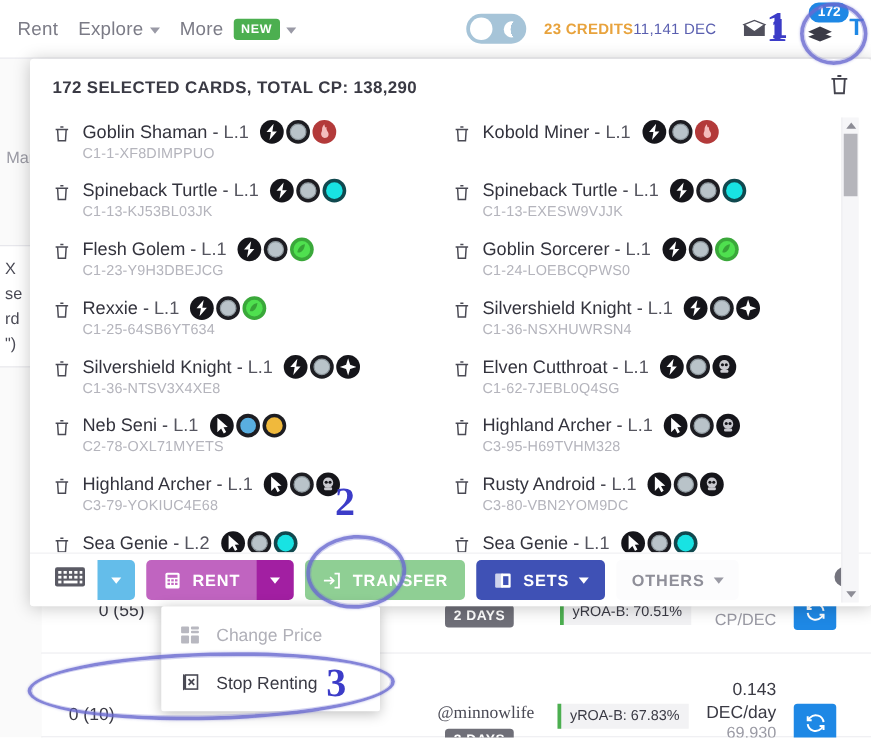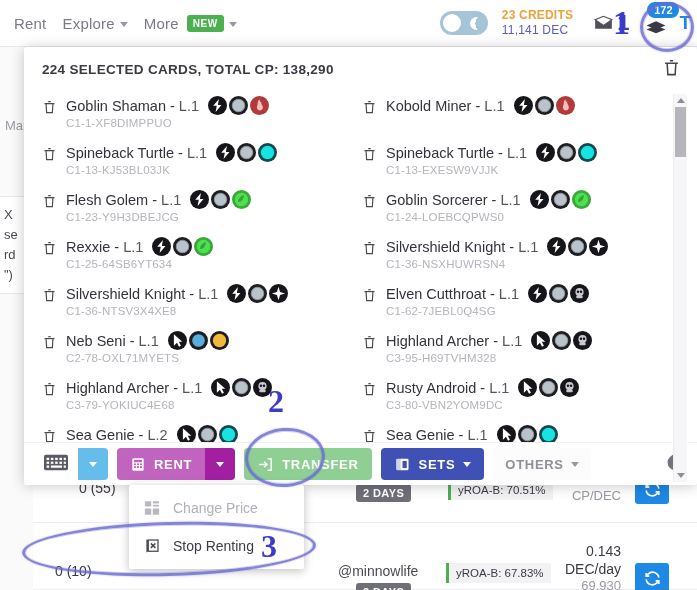--- a/index.html
+++ b/index.html
@@ -34,21 +34,21 @@
     width:48px;height:24px;border-radius:13px;background:#a6c4d8;
     display:flex;align-items:center;padding:0 3px;box-sizing:border-box;
     justify-content:space-between;cursor:pointer;margin-right:14px;
   }
   .dark-toggle .knob{width:18px;height:18px;border-radius:50%;background:#fff;}
   .dark-toggle .moon{
     width:13px;height:13px;border-radius:50%;
     background:radial-gradient(circle at 115% 50%, transparent 58%, #fff 59%);
     margin-right:2px;
   }
-  .credits{display:flex;flex-direction:column;line-height:1.25;margin-right:18px;}
+  .credits{display:flex;flex-direction:row;line-height:1.25;margin-right:18px;}
   .credits .c1{color:#e8a33d;font-size:12px;font-weight:bold;letter-spacing:.2px;}
   .credits .c2{color:#5a5fb0;font-size:12px;letter-spacing:.2px;}
   .mail-wrap{position:relative;display:flex;align-items:flex-end;margin-right:6px;}
   .mail-count{color:#3b3bc4;font-size:22px;font-weight:bold;line-height:.85;margin-left:1px;}
   .stack-wrap{position:relative;width:42px;height:42px;display:flex;align-items:center;justify-content:center;margin-right:2px;}
   .stack-badge{
     position:absolute;top:-2px;left:10px;background:#1e88e5;color:#fff;border-radius:11px;
     font-size:11px;font-weight:bold;padding:2px 6px;line-height:1.1;min-width:20px;text-align:center;
     border:2px solid #fff;
   }
@@ -225,21 +225,21 @@
       <path d="M20 11a8 8 0 0 0-13.6-4.6L4 9"></path>
         <path d="M4 5v4h4"></path>
       <path d="M4 13a8 8 0 0 0 13.6 4.6L20 15"></path>
         <path d="M20 19v-4h-4"></path>
     </svg>
   </div>
 </div>
 
 <div class="bg-table-row" id="bg-row-2">
   <div class="bg-cell-count" style="left:22px;top:40px;"><span>0 (10)</span></div>
-  <div class="user-handle" style="left:305px;top:40px;">@minnowlife</div>
+  <div class="user-handle" style="left:317px;top:40px;font-family:Liberation Serif, serif;">@minnowlife</div>
   <div class="days-badge" style="left:323px;top:60px;">2 DAYS</div>
   <div class="yroa" style="left:413px;top:40px;">yROA-B: 67.83%</div>
   <div class="price-block" style="right:76px;top:20px;">
     <div class="pmain">0.143</div>
     <div class="pmain">DEC/day</div>
     <div class="psub">69.930</div>
 
   </div>
   <div class="refresh-btn" style="right:28px;top:40px;">
     <svg width="19" height="19" viewBox="0 0 24 24" fill="none" stroke="#ffffff" stroke-width="2">
@@ -287,21 +287,21 @@
         <path d="M12 14.6 L2.5 18.4 L12 22.2 L21.5 18.4 Z" fill="#3a3a46"></path>
       </svg>
       <span class="stack-badge">172</span>
     </div>
     <span class="t-letter">T</span>
   </div>
 </div>
 
 <div id="modal">
   <div id="modal-header">
-    <span id="modal-title">224 SELECTED CARDS, TOTAL CP: 138,290</span>
+    <span id="modal-title">172 SELECTED CARDS, TOTAL CP: 138,290</span>
     <span id="modal-trash">
       <svg width="19" height="21" viewBox="0 0 24 24" fill="none" stroke="#44444e" stroke-width="1.9">
         <path d="M4 6.5h16"></path>
           <path d="M10 3.5h4"></path>
         <path d="M6.5 6.5 L7.4 21 h9.2 L17.5 6.5"></path>
       </svg>
     </span>
   </div>
 
   <div id="card-list">

